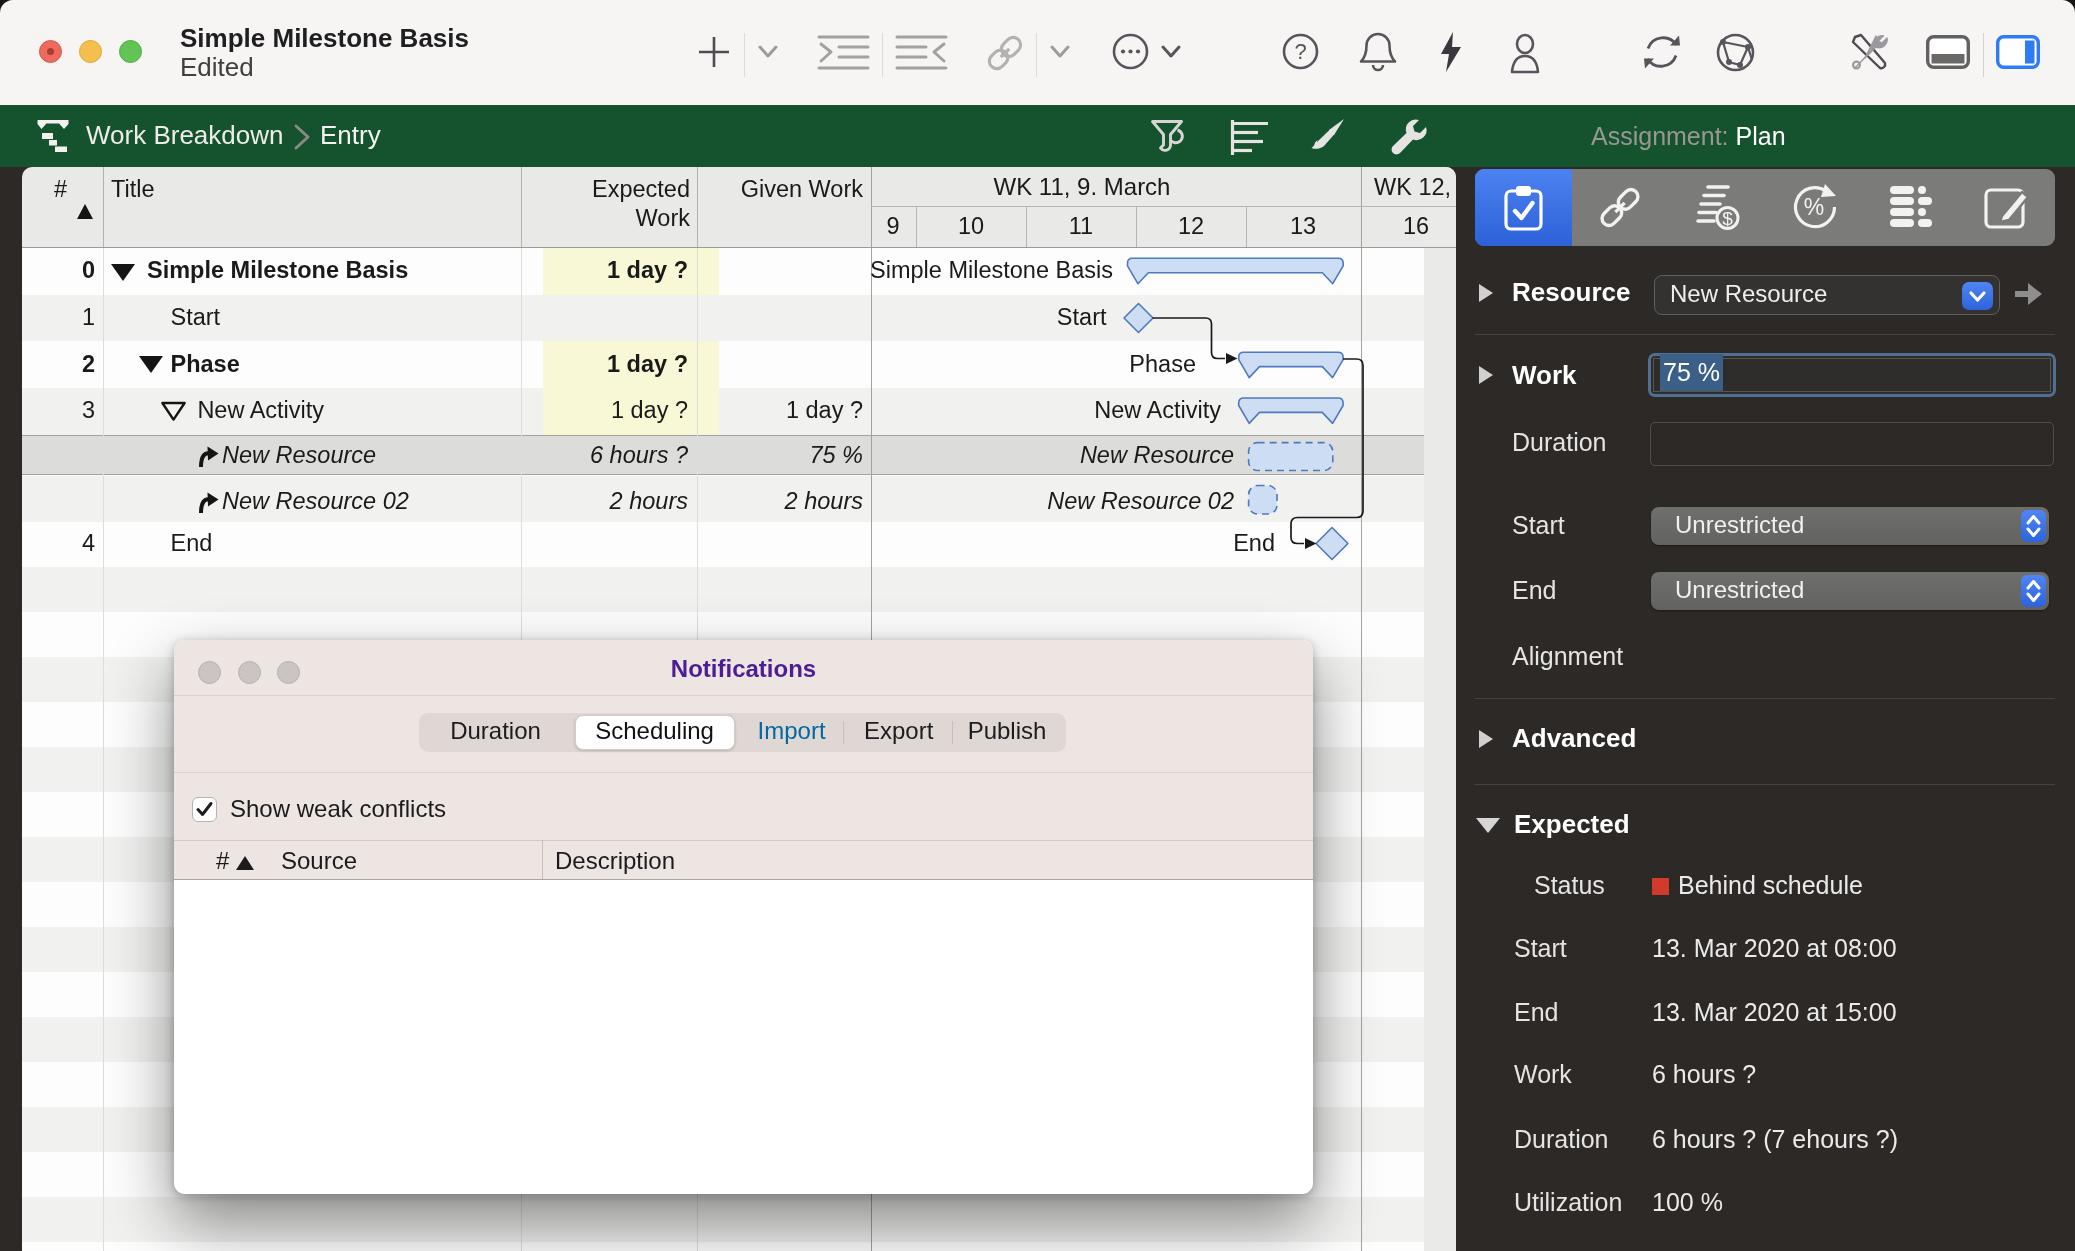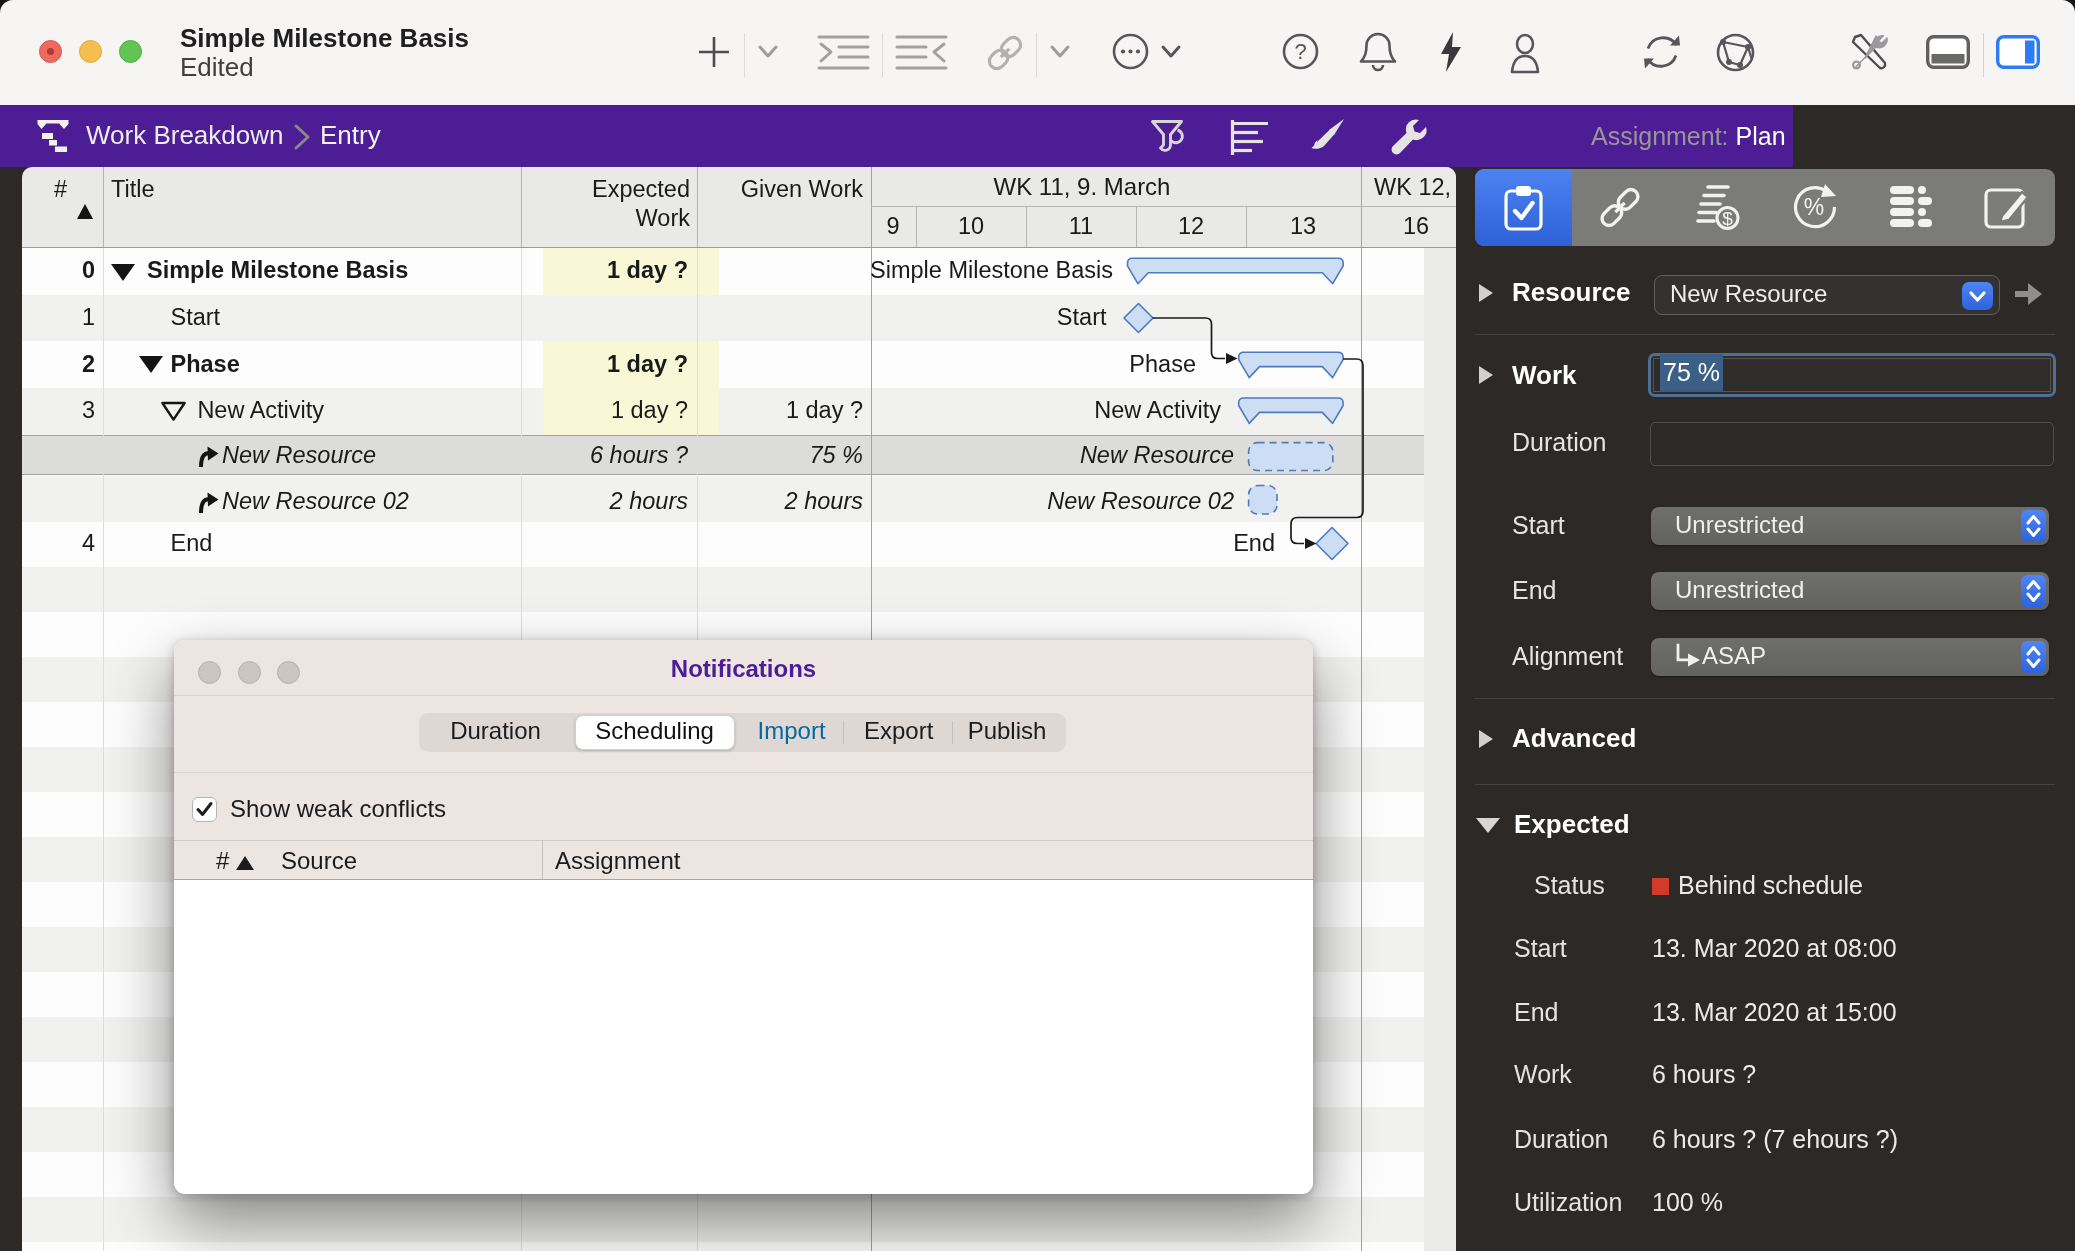--- a/index.html
+++ b/index.html
@@ -8,21 +8,21 @@
 .t { position:absolute; white-space:nowrap; transform:translateY(-52%); color:#1a1a1a; }
 .tr { position:absolute; white-space:nowrap; transform:translateY(-52%); color:#1a1a1a; }
 .c { position:absolute; white-space:nowrap; transform:translate(-50%,-52%); color:#1a1a1a; }
 .b { font-weight:bold; }
 .i { font-style:italic; }
 svg.abs { position:absolute; overflow:visible; }
 
 #titlebar { position:absolute; left:0; top:0; width:2075px; height:105px; background:#f6f5f3; }
 .tl { position:absolute; top:40px; width:23px; height:23px; border-radius:50%; }
 
-#darkbar { position:absolute; left:0; top:105px; width:1793px; height:62px; background:#4c1d95; }
+#darkbar { position:absolute; left:0; top:105px; width:2075px; height:62px; background:#14532d; }
 
 #content { position:absolute; left:22px; top:167px; width:1434px; height:1084px; background:#e9e9e8; border-radius:10px 10px 0 0; overflow:hidden; }
 #rows { position:absolute; left:0; top:81px; width:1402px; height:1003px; background:#fdfdfd; }
 .gray { position:absolute; left:0; width:1402px; background:#f1f1f0; }
 #rowsrep { position:absolute; left:0; top:399.8px; width:1402px; height:684.2px;
   background:repeating-linear-gradient(to bottom, #f1f1f0 0px, #f1f1f0 45px, #fdfdfd 45px, #fdfdfd 90px); }
 #beyond { position:absolute; left:1402px; top:0px; width:32px; height:1084px; background:#eaeae9; }
 .vline { position:absolute; width:1px; background:#dddddc; }
 .hline { position:absolute; height:1px; background:#b5b5b4; }
 .ycell { position:absolute; left:521px; width:176px; background:#f8f8d6; }
@@ -304,21 +304,21 @@
       <div style="position:absolute; left:18px; top:157px; width:25px; height:25px; border-radius:6px; background:#ffffff; border:1.5px solid #b9b3b0;">
         <svg width="25" height="25" viewBox="0 0 25 25" style="position:absolute;left:-1.5px;top:-1.5px;">
             <path d="M6 12.5 L10.5 17.5 L19 6.5" fill="none" stroke="#1d1d1f" stroke-width="3" stroke-linecap="round" stroke-linejoin="round"></path>
           </svg>
       </div>
       <div class="t" style="left:56px; top:169.5px; font-size:24px; color:#1b1b1d;">Show weak conflicts</div>
       <div style="position:absolute; left:0; top:199.5px; width:1139px; height:1px; background:#d0c9c6;"></div>
       <div class="t" style="left:42px; top:222px; font-size:24px; color:#1b1b1d;">#</div>
       <div style="position:absolute; left:62px; top:216px; width:0; height:0; border-left:9px solid transparent; border-right:9px solid transparent; border-bottom:14px solid #1b1b1d;"></div>
       <div class="t" style="left:107px; top:222px; font-size:24px; color:#1b1b1d;">Source</div>
-      <div class="t" style="left:381px; top:222px; font-size:24px; color:#1b1b1d;">Assignment</div>
+      <div class="t" style="left:381px; top:222px; font-size:24px; color:#1b1b1d;">Description</div>
       <div style="position:absolute; left:368px; top:200px; width:1px; height:40px; background:#c6bfbc;"></div>
       <div style="position:absolute; left:0; top:239px; width:1139px; height:1px; background:#aba6a2;"></div>
     </div>
   </div>
   <div id="rpanel"></div>
 
   <div style="position:absolute; left:1475px; top:169px; width:580px; height:77px; border-radius:9px; background:#7b7b79;"></div>
   <div style="position:absolute; left:1475px; top:169px; width:97px; height:77px; border-radius:9px 0 0 9px; background:linear-gradient(#4c82f0,#2d61d8);"></div>
   <svg class="abs" style="left:1503px; top:184px;" width="41" height="48" viewBox="0 0 41 48">
     <rect x="3" y="7" width="35" height="38" rx="5" fill="none" stroke="#ffffff" stroke-width="3.2"></rect>
@@ -401,30 +401,20 @@
   </div>
   <div class="plabel" style="left:1512px; top:590.9px;">End</div>
   <div class="popup" style="top:571.8px;">
     <div class="lbl">Unrestricted</div>
     <div class="stepper"><svg width="25" height="32" viewBox="0 0 25 32">
           <path d="M7 13 L12.5 6.5 L18 13" fill="none" stroke="#fff" stroke-width="3" stroke-linecap="round" stroke-linejoin="round"></path>
           <path d="M7 19 L12.5 25.5 L18 19" fill="none" stroke="#fff" stroke-width="3" stroke-linecap="round" stroke-linejoin="round"></path>
         </svg></div>
   </div>
   <div class="plabel" style="left:1512px; top:656.6px;">Alignment</div>
-  <div class="popup" style="top:637.6px;">
-    <div class="lbl"><svg width="27" height="25" viewBox="0 0 27 25" style="vertical-align:-4px;">
-          <path d="M3 0 V16.5 H14" fill="none" stroke="#f2f0ee" stroke-width="2.8"></path>
-          <path d="M13 10 L25 16.5 L13 23 Z" fill="#f2f0ee"></path>
-        </svg>ASAP</div>
-    <div class="stepper"><svg width="25" height="32" viewBox="0 0 25 32">
-          <path d="M7 13 L12.5 6.5 L18 13" fill="none" stroke="#fff" stroke-width="3" stroke-linecap="round" stroke-linejoin="round"></path>
-          <path d="M7 19 L12.5 25.5 L18 19" fill="none" stroke="#fff" stroke-width="3" stroke-linecap="round" stroke-linejoin="round"></path>
-        </svg></div>
-  </div>
   <div class="psep" style="top:698px;"></div>
   <div style="position:absolute; left:1479px; top:729.5px; width:0; height:0; border-top:9px solid transparent; border-bottom:9px solid transparent; border-left:14px solid #d2d0ce;"></div>
   <div class="plabel b" style="left:1512px; top:738.5px; font-size:26px; color:#ffffff;">Advanced</div>
   <div class="psep" style="top:784px;"></div>
 
   <div style="position:absolute; left:1476px; top:818px; width:0; height:0; border-left:12px solid transparent; border-right:12px solid transparent; border-top:15px solid #d8d6d4;"></div>
   <div class="plabel b" style="left:1514px; top:825px; font-size:26px; color:#ffffff;">Expected</div>
   <div class="plabel" style="left:1514px; top:886px;margin-left:20px;">Status</div>
   <div style="position:absolute; left:1652px; top:878px; width:17px; height:17px; background:#d23a2b;"></div>
   <div class="pvalue" style="left:1678px; top:886px;">Behind schedule</div>

